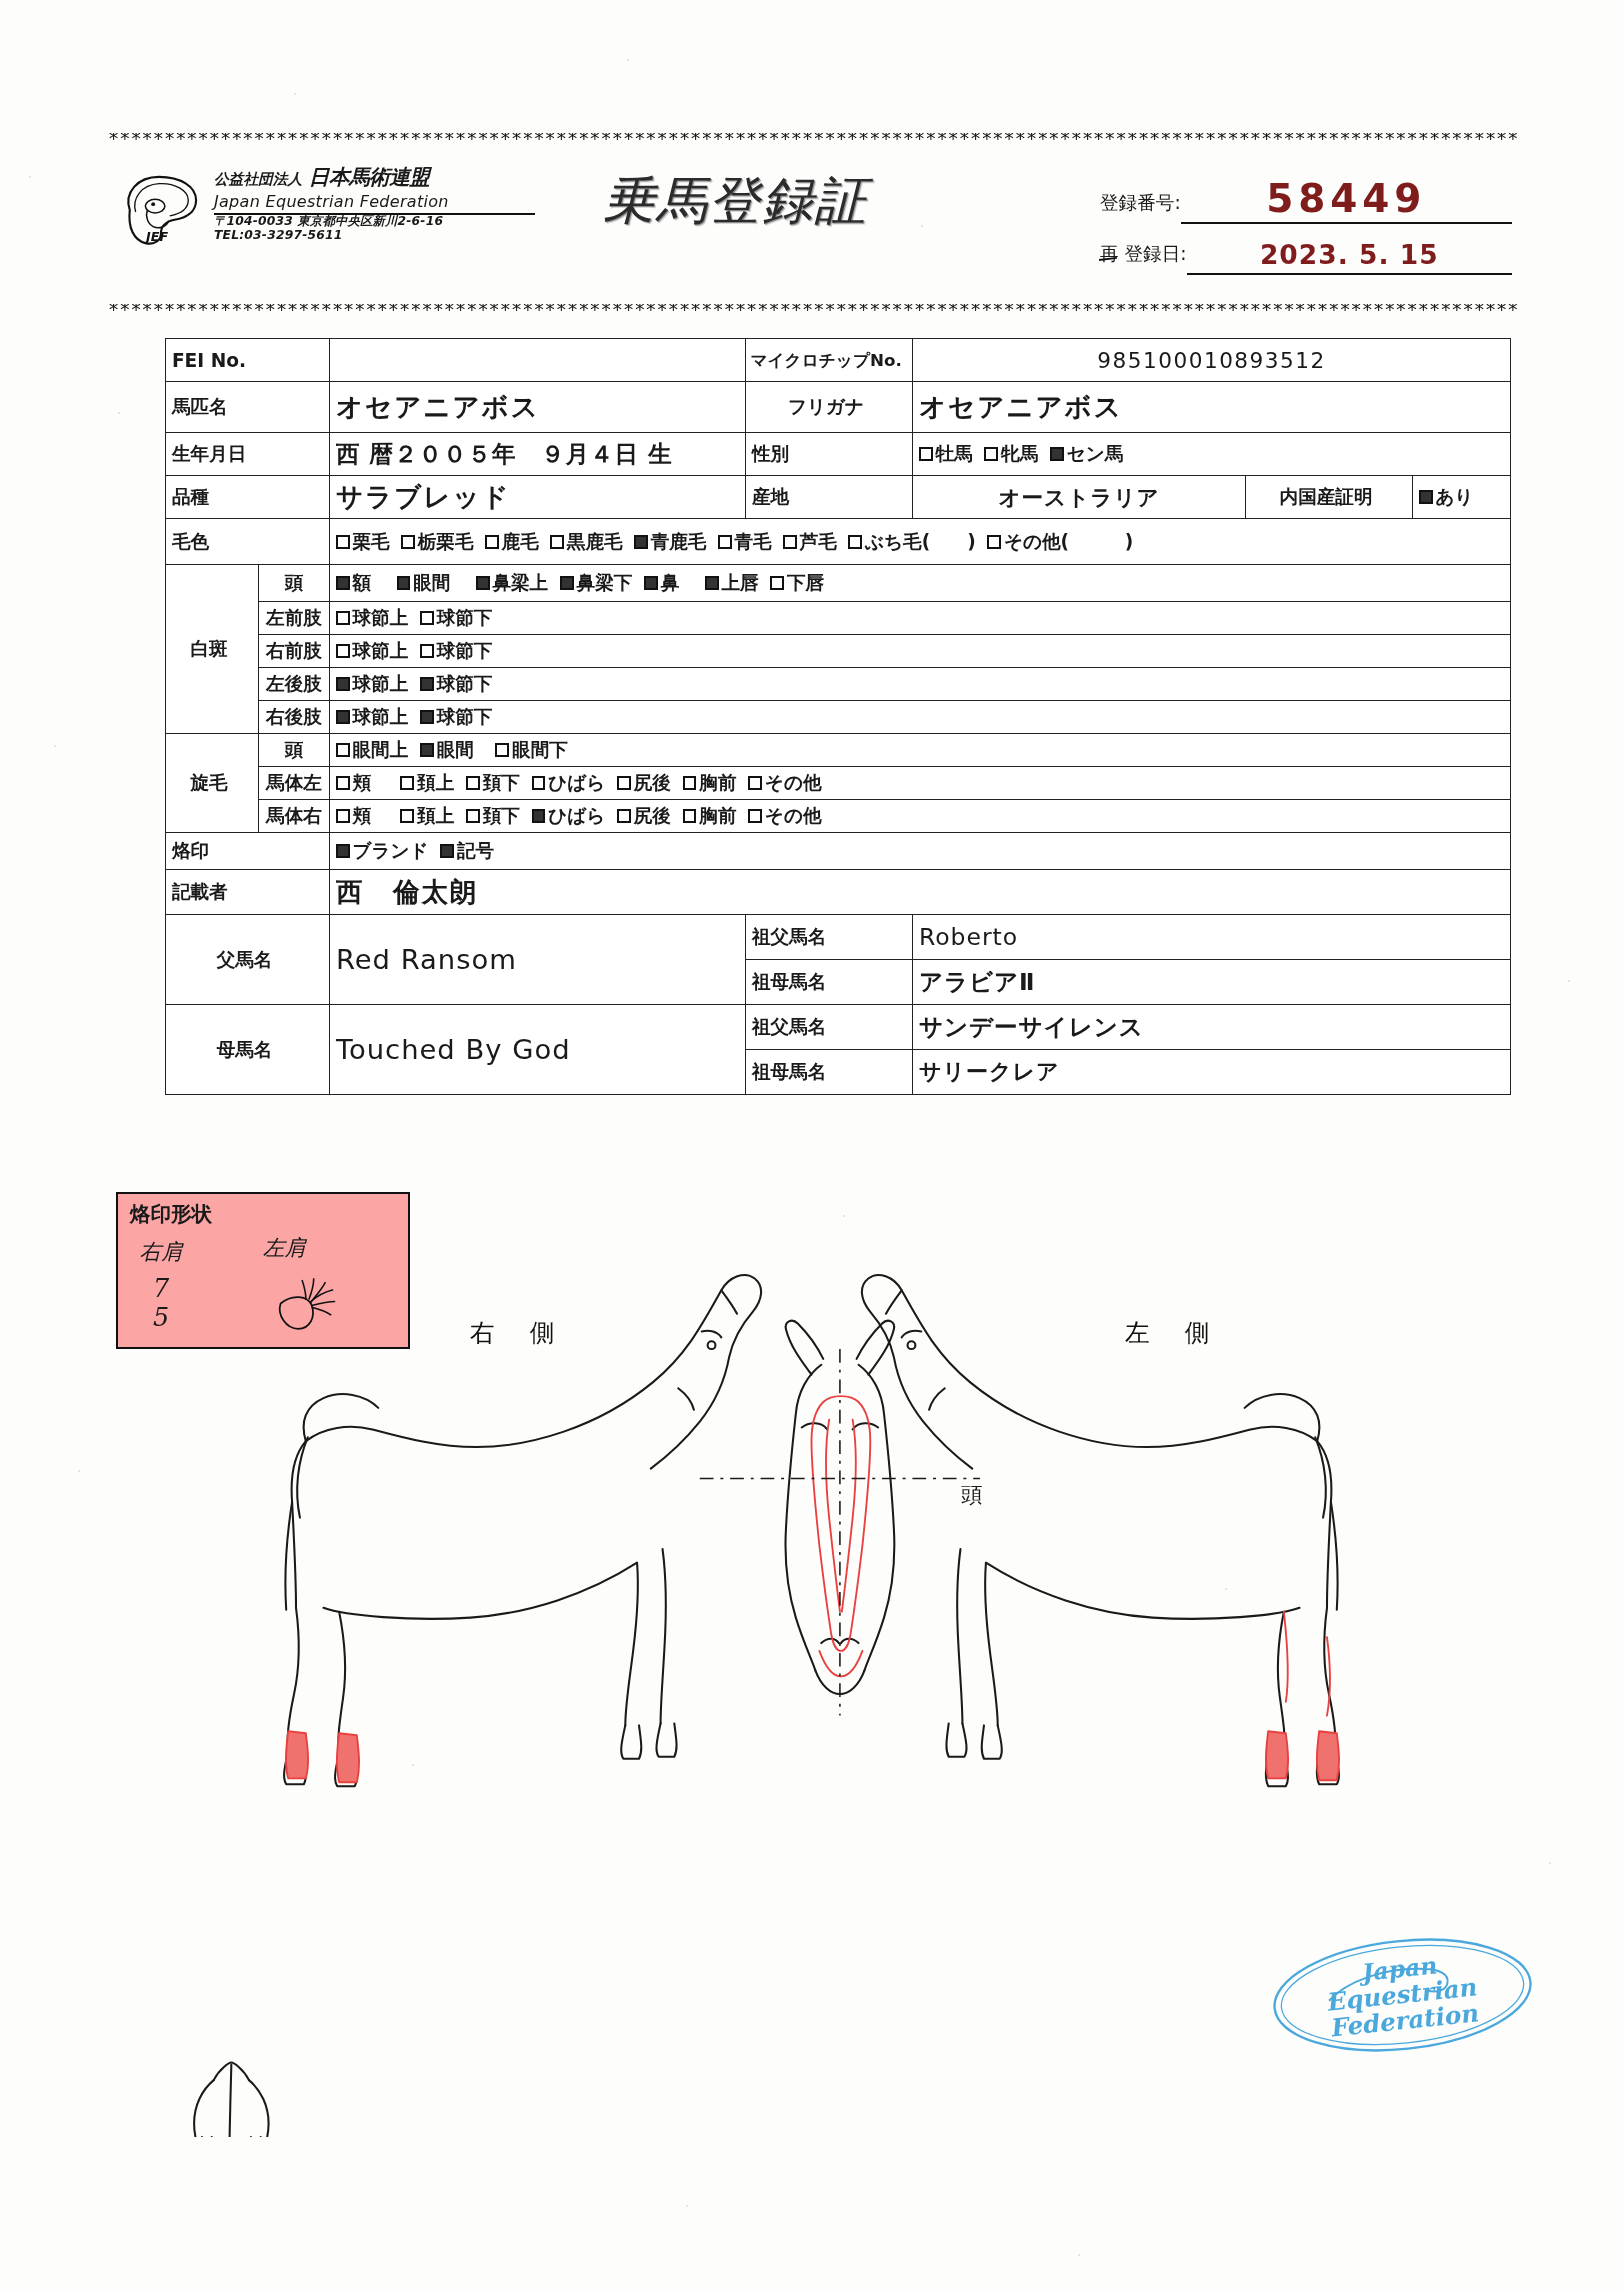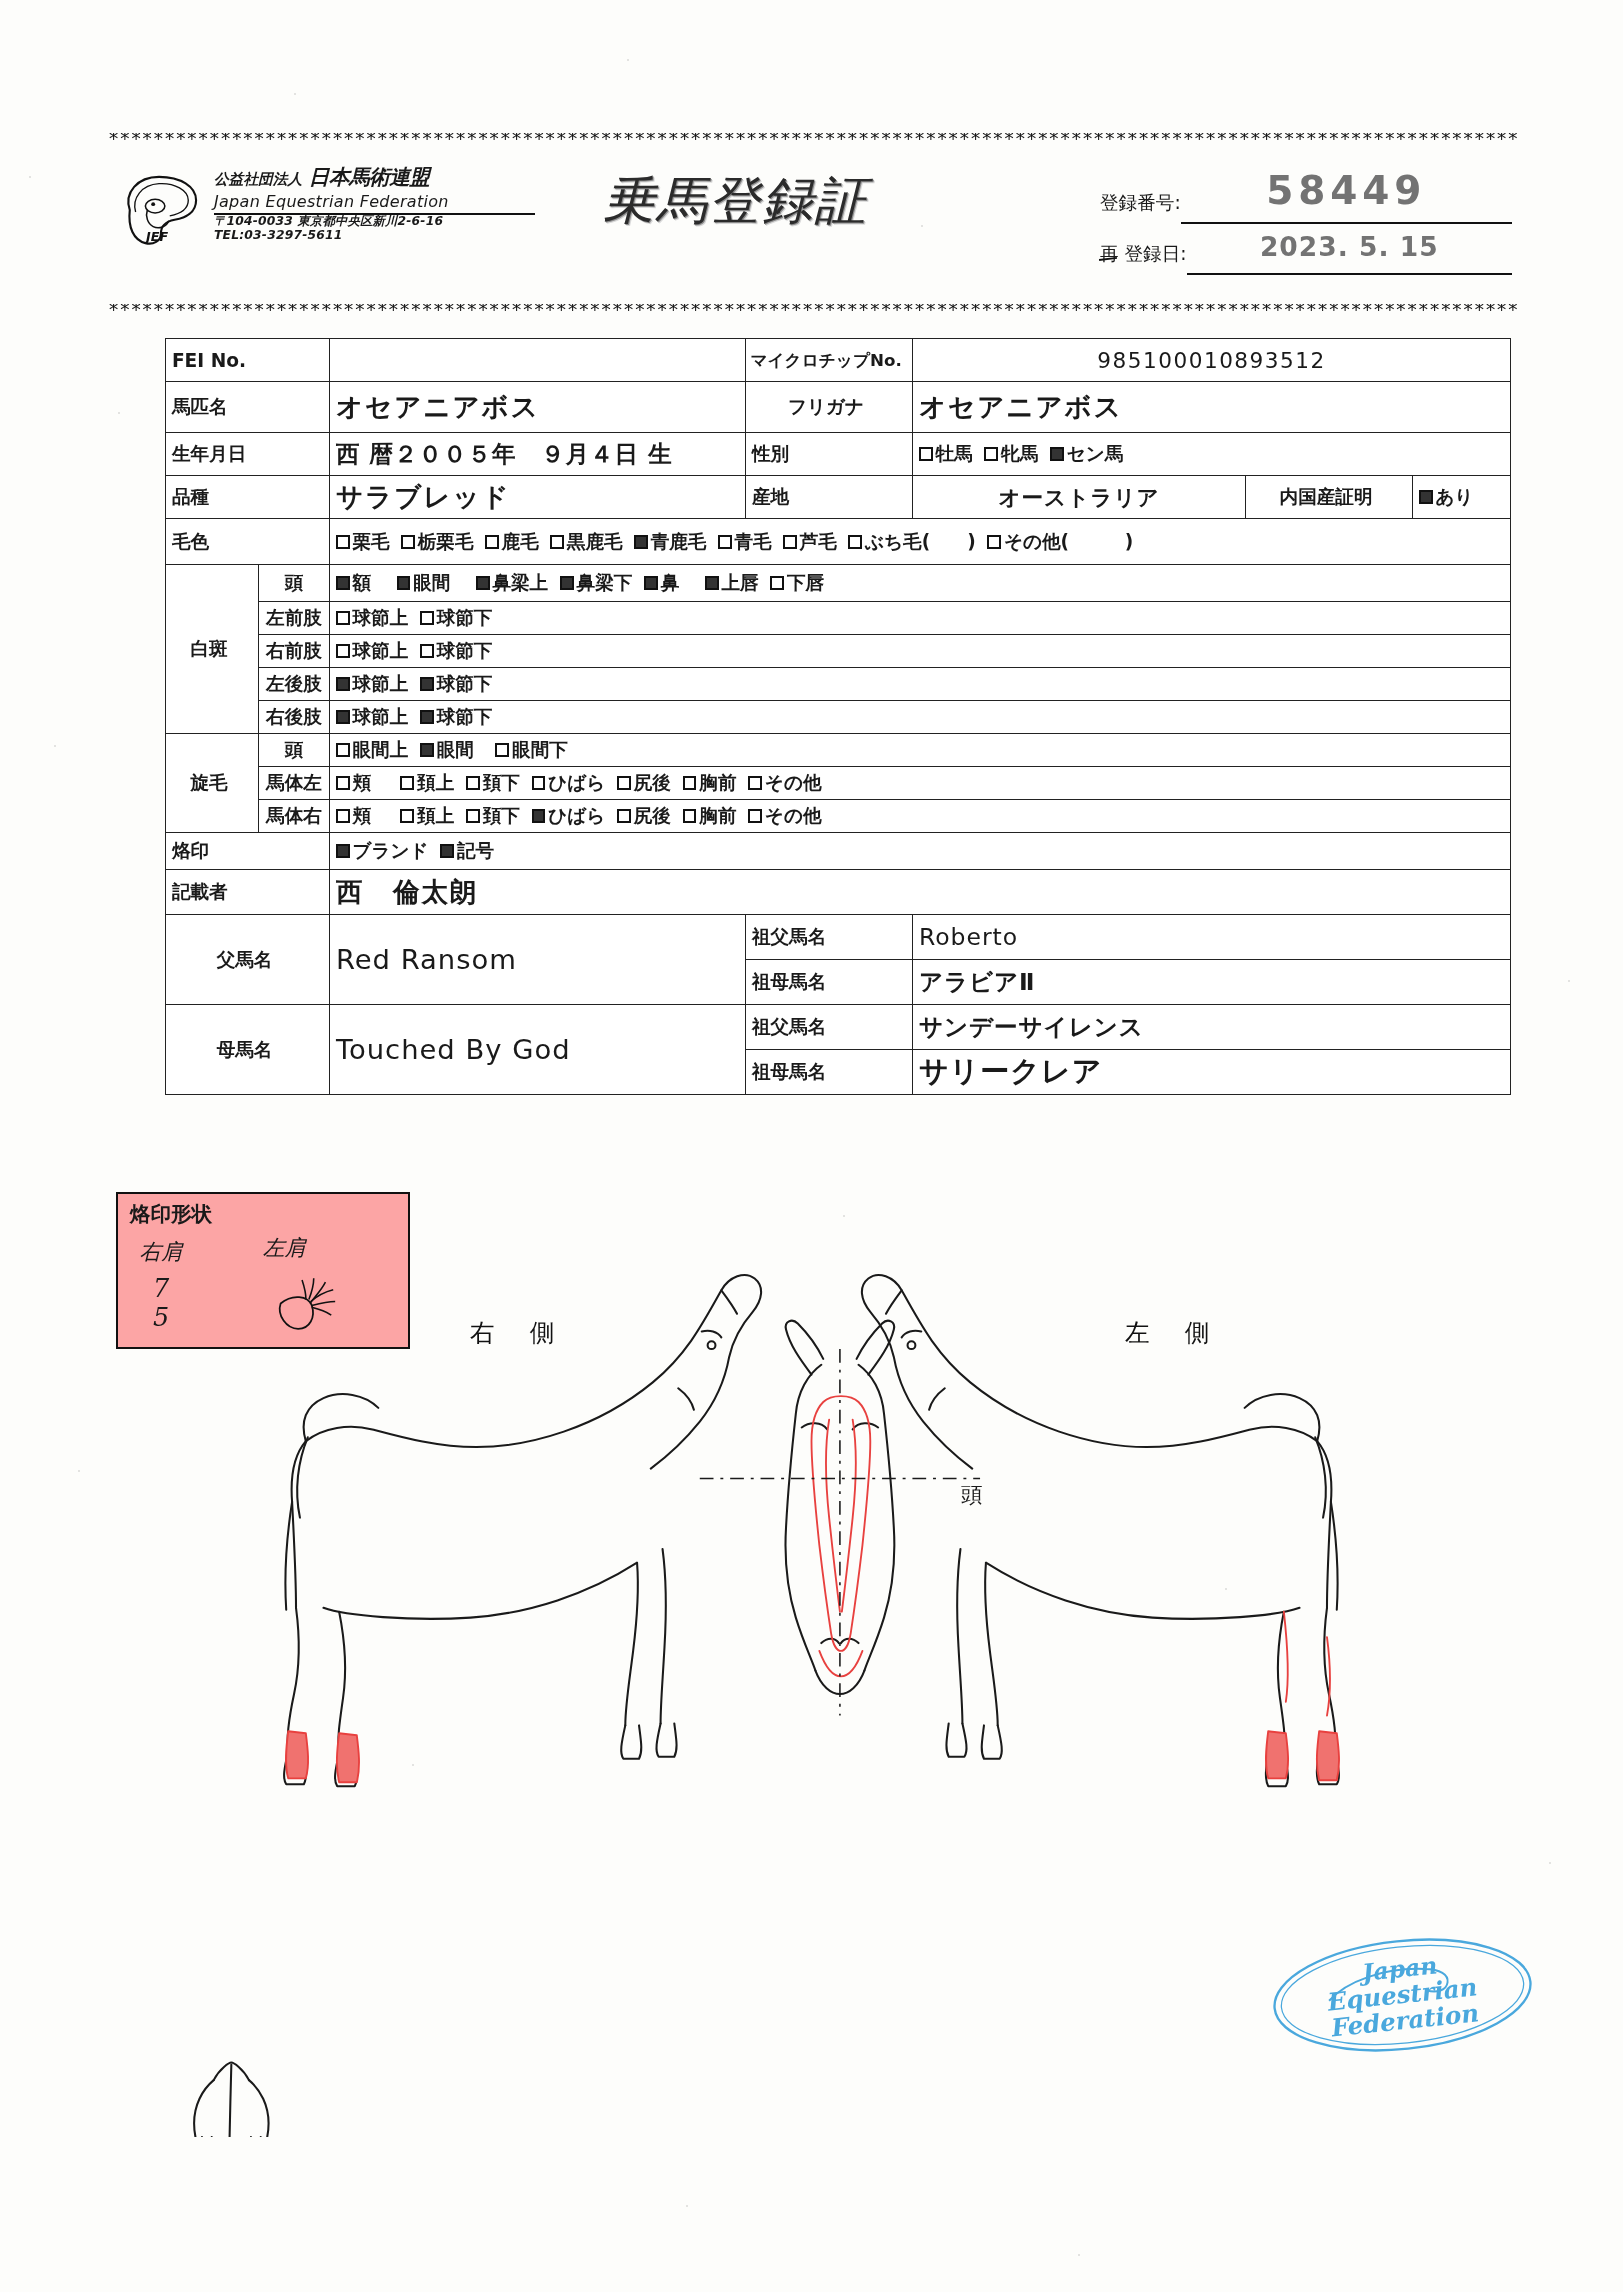--- a/index.html
+++ b/index.html
@@ -63,23 +63,23 @@
   .reg-row { display:flex; align-items:flex-end; height:51px; }
   .reg-label { font-size:18.6px; font-weight:normal; white-space:nowrap; padding-bottom:7.8px; }
   .reg-strike { position:relative; }
   .reg-strike::after {
     content:""; position:absolute; left:-1px; right:2px; top:52%;
     border-top:2px solid #111; transform:rotate(-7deg);
   }
   .reg-value {
     flex:1; border-bottom:2.5px solid #111;
     font-size:39px; font-weight:bold; letter-spacing:4.9px;
-    text-align:center; line-height:43px; padding-bottom:10px;
+    text-align:center; line-height:43px; padding-bottom:2px;
     font-family:"DejaVu Sans","Liberation Sans",sans-serif;
-    color:#737373;
+    color:#7f1d1d;
   }
   .reg-value.date { font-size:26.5px; letter-spacing:1px; line-height:33px; }
 
   
   table.main {
     position:absolute; left:165px; top:338px;
     width:1286px;
     border-collapse:collapse;
     table-layout:fixed;
     padding-left:36px;
@@ -392,21 +392,21 @@
       </tr>
 
       <tr style="height:45px">
         <td class="lbl c" colspan="2" rowspan="2">母馬名</td>
         <td class="val lat" rowspan="2">Touched By God</td>
         <td class="lbl">祖父馬名</td>
         <td class="val" colspan="3" style="font-size:23.5px">サンデーサイレンス</td>
       </tr>
       <tr style="height:45px">
         <td class="lbl">祖母馬名</td>
-        <td class="val" colspan="3" style="font-size:29px">サリークレア</td>
+        <td class="val" colspan="3" style="font-size:22px">サリークレア</td>
       </tr>
     </tbody>
   </table>
 
   <div class="brandbox">
     <div class="bb-title">烙印形状</div>
     <div class="bb-r hand">右肩</div>
     <div class="bb-l hand">左肩</div>
     <div class="bb-code hand">
       <div>7</div>

